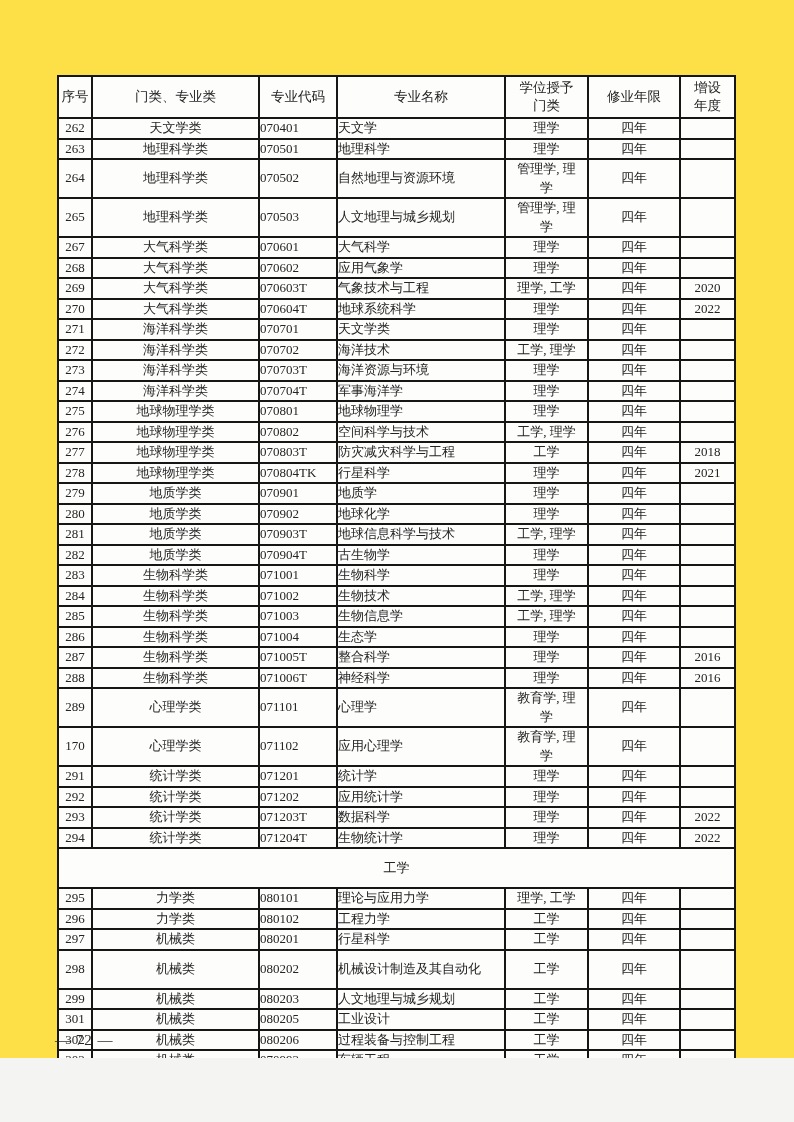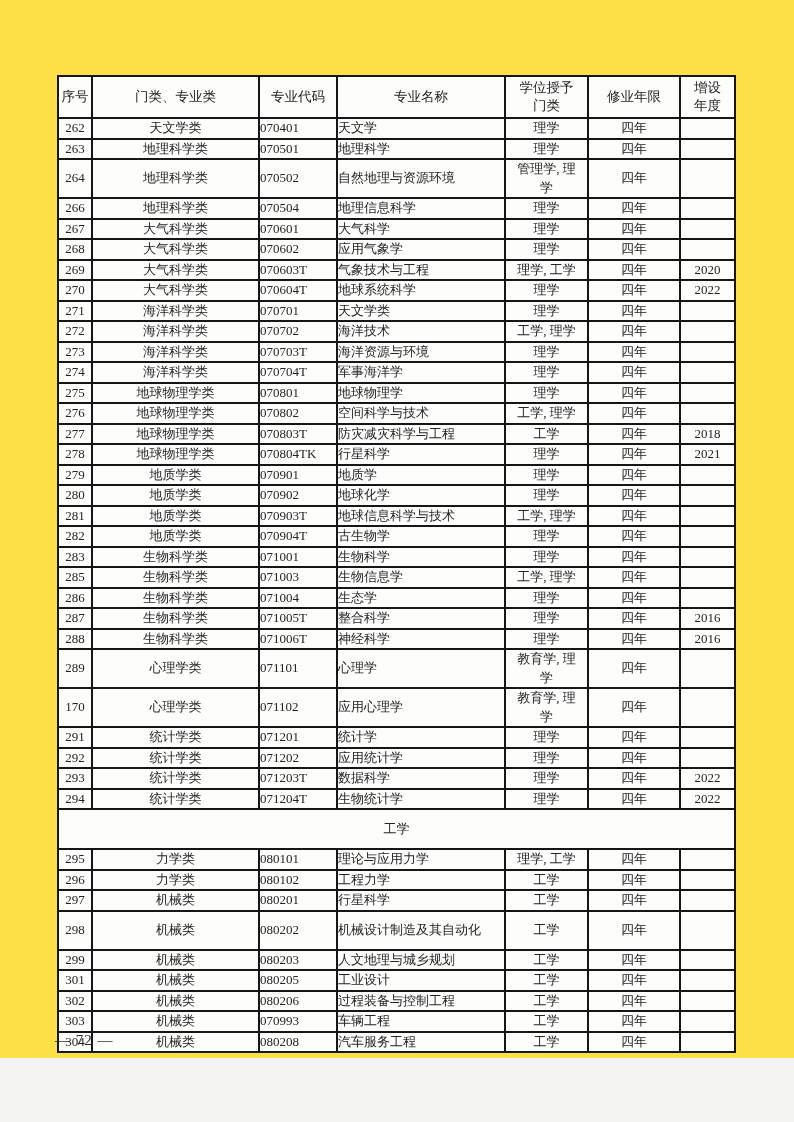--- a/index.html
+++ b/index.html
@@ -116,25 +116,26 @@
           <td class="c-no">264</td>
           <td class="c-category">地理科学类</td>
           <td class="c-code">070502</td>
           <td class="c-name">自然地理与资源环境</td>
           <td class="c-degree">管理学, 理
 学</td>
           <td class="c-years">四年</td>
           <td class="c-added"></td>
         </tr>
         <tr>
-          <td class="c-no">266</td>
+          <td class="c-no">265</td>
           <td class="c-category">地理科学类</td>
-          <td class="c-code">070504</td>
-          <td class="c-name">地理信息科学</td>
-          <td class="c-degree">理学</td>
+          <td class="c-code">070503</td>
+          <td class="c-name">人文地理与城乡规划</td>
+          <td class="c-degree">管理学, 理
+学</td>
           <td class="c-years">四年</td>
           <td class="c-added"></td>
         </tr>
         <tr>
           <td class="c-no">267</td>
           <td class="c-category">大气科学类</td>
           <td class="c-code">070601</td>
           <td class="c-name">大气科学</td>
           <td class="c-degree">理学</td>
           <td class="c-years">四年</td>
@@ -274,20 +275,29 @@
           <td class="c-degree">理学</td>
           <td class="c-years">四年</td>
           <td class="c-added"></td>
         </tr>
         <tr>
           <td class="c-no">283</td>
           <td class="c-category">生物科学类</td>
           <td class="c-code">071001</td>
           <td class="c-name">生物科学</td>
           <td class="c-degree">理学</td>
+          <td class="c-years">四年</td>
+          <td class="c-added"></td>
+        </tr>
+        <tr>
+          <td class="c-no">284</td>
+          <td class="c-category">生物科学类</td>
+          <td class="c-code">071002</td>
+          <td class="c-name">生物技术</td>
+          <td class="c-degree">工学, 理学</td>
           <td class="c-years">四年</td>
           <td class="c-added"></td>
         </tr>
         <tr>
           <td class="c-no">285</td>
           <td class="c-category">生物科学类</td>
           <td class="c-code">071003</td>
           <td class="c-name">生物信息学</td>
           <td class="c-degree">工学, 理学</td>
           <td class="c-years">四年</td>

